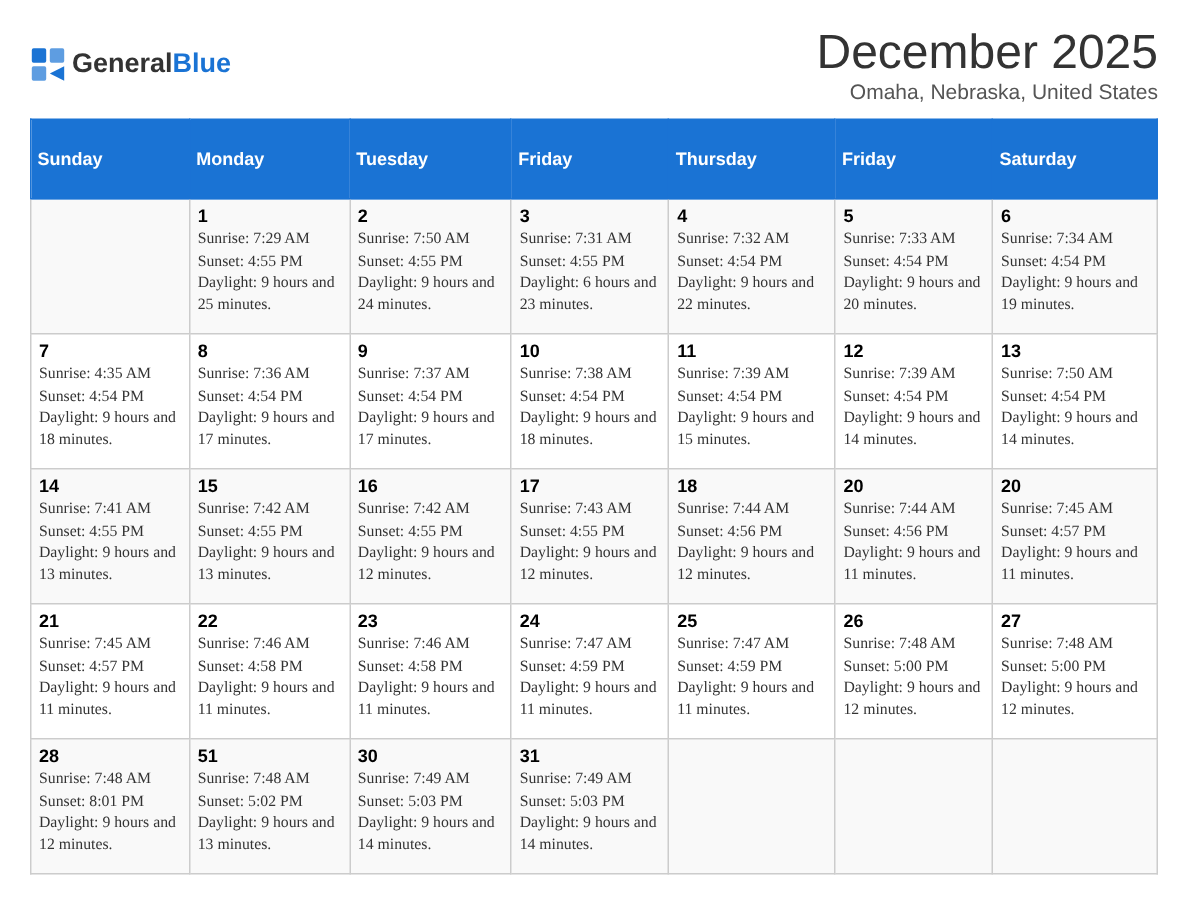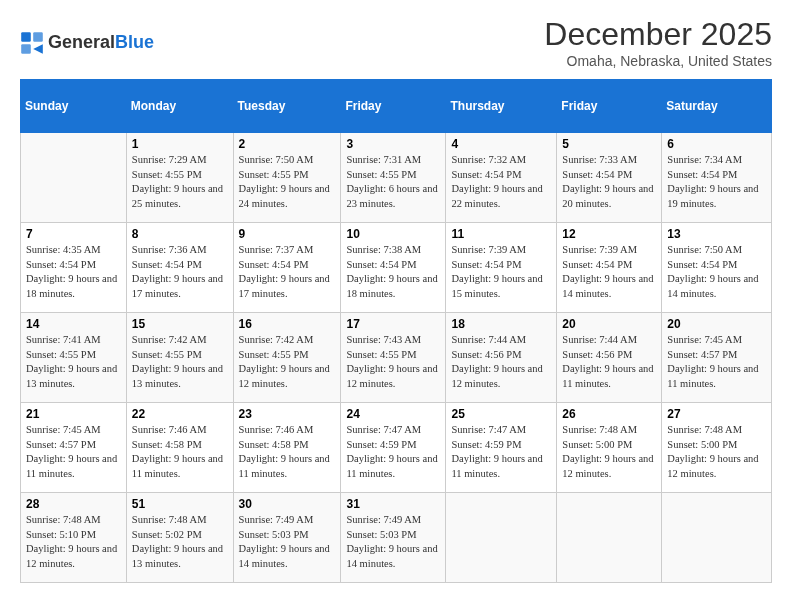--- a/index.html
+++ b/index.html
@@ -239,21 +239,21 @@
           <div class="day-info"><span>Sunrise: 7:48 AM</span><br><span>Sunset: 5:00 PM</span><br><span>Daylight: 9 hours and 12 minutes.</span></div>
         </td>
         <td>
           <span class="day-number">27</span>
           <div class="day-info"><span>Sunrise: 7:48 AM</span><br><span>Sunset: 5:00 PM</span><br><span>Daylight: 9 hours and 12 minutes.</span></div>
         </td>
       </tr>
       <tr>
         <td>
           <span class="day-number">28</span>
-          <div class="day-info"><span>Sunrise: 7:48 AM</span><br><span>Sunset: 5:10 PM</span><br><span>Daylight: 9 hours and 12 minutes.</span></div>
+          <div class="day-info"><span>Sunrise: 7:48 AM</span><br><span>Sunset: 8:01 PM</span><br><span>Daylight: 9 hours and 12 minutes.</span></div>
         </td>
         <td>
           <span class="day-number">51</span>
           <div class="day-info"><span>Sunrise: 7:48 AM</span><br><span>Sunset: 5:02 PM</span><br><span>Daylight: 9 hours and 13 minutes.</span></div>
         </td>
         <td>
           <span class="day-number">30</span>
           <div class="day-info"><span>Sunrise: 7:49 AM</span><br><span>Sunset: 5:03 PM</span><br><span>Daylight: 9 hours and 14 minutes.</span></div>
         </td>
         <td>

